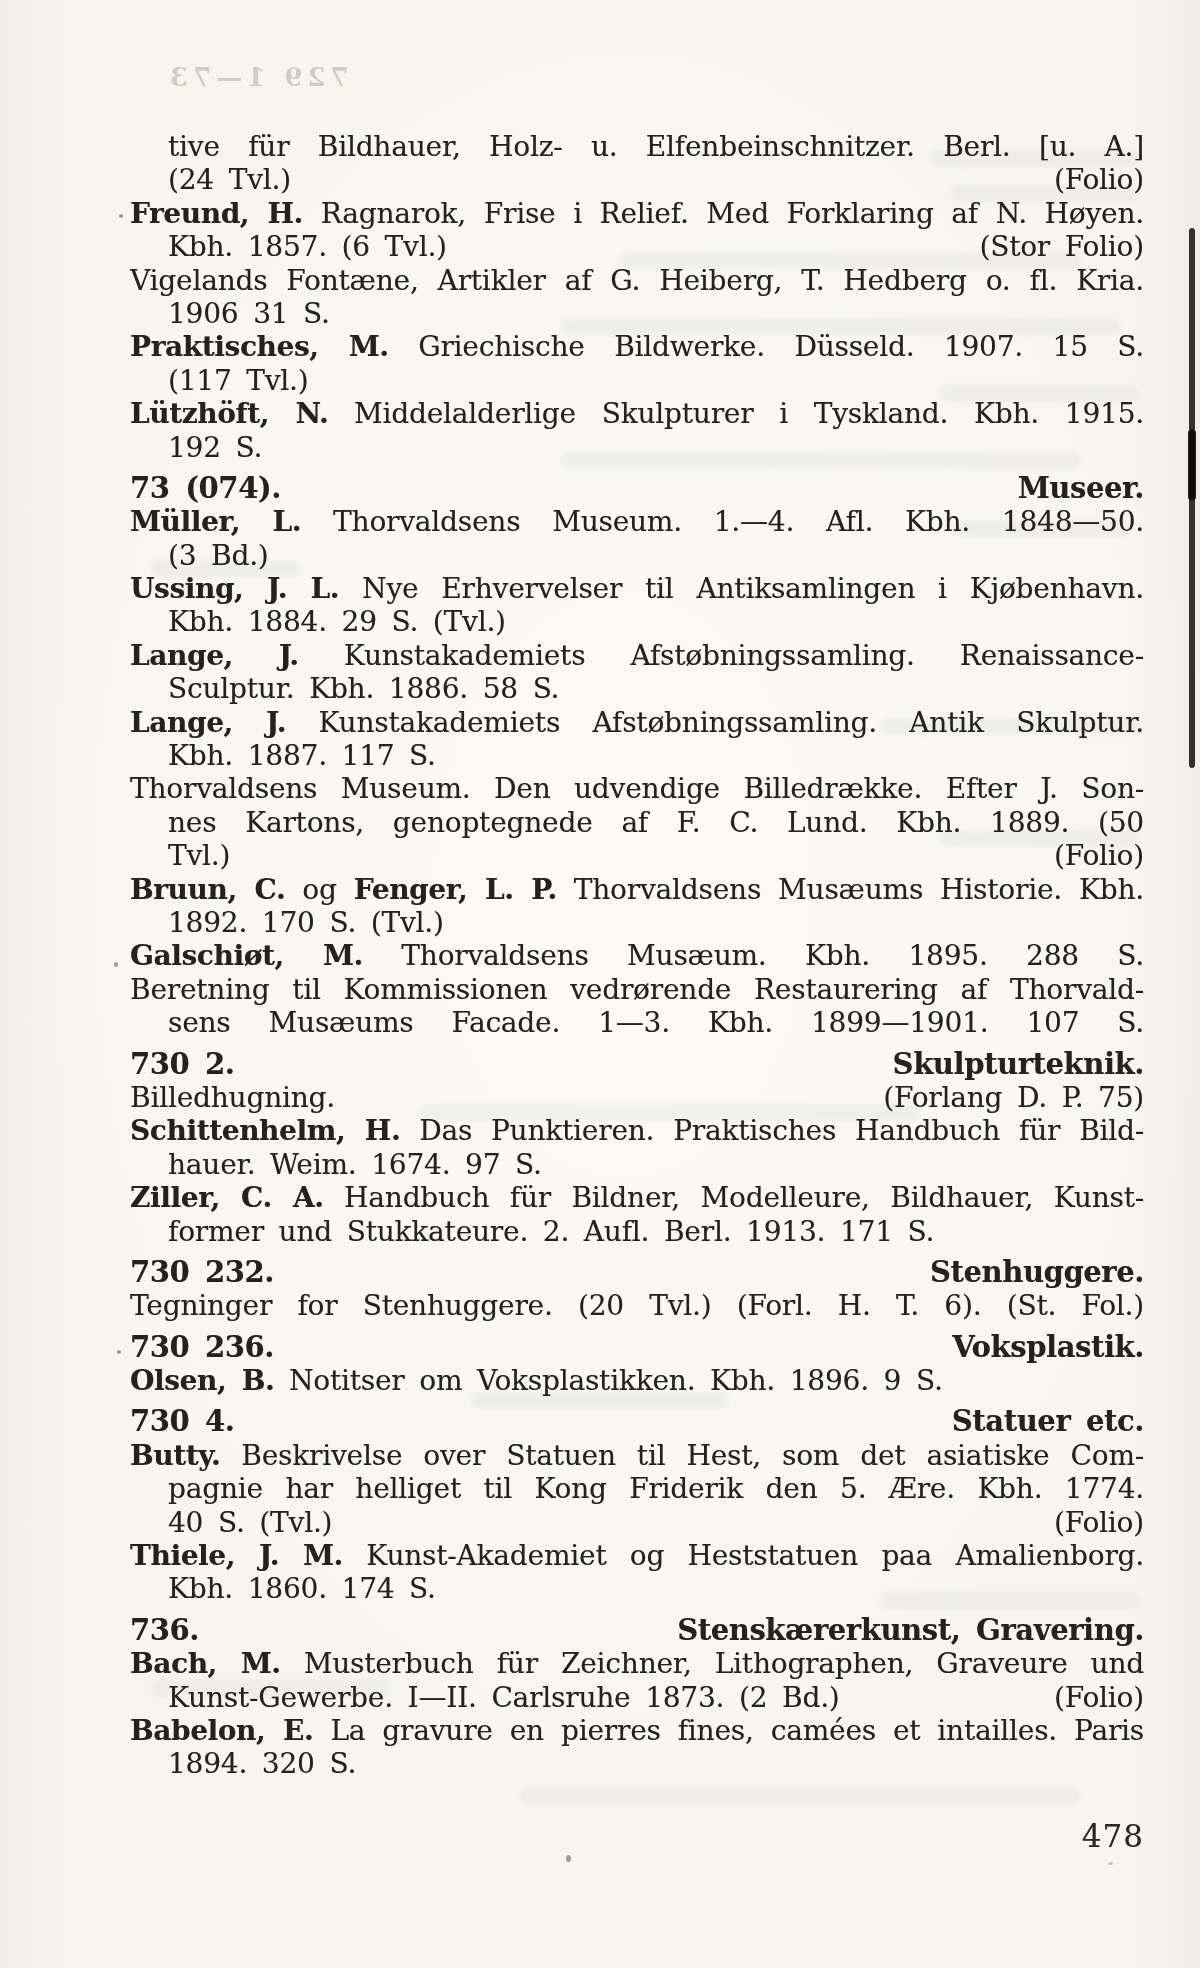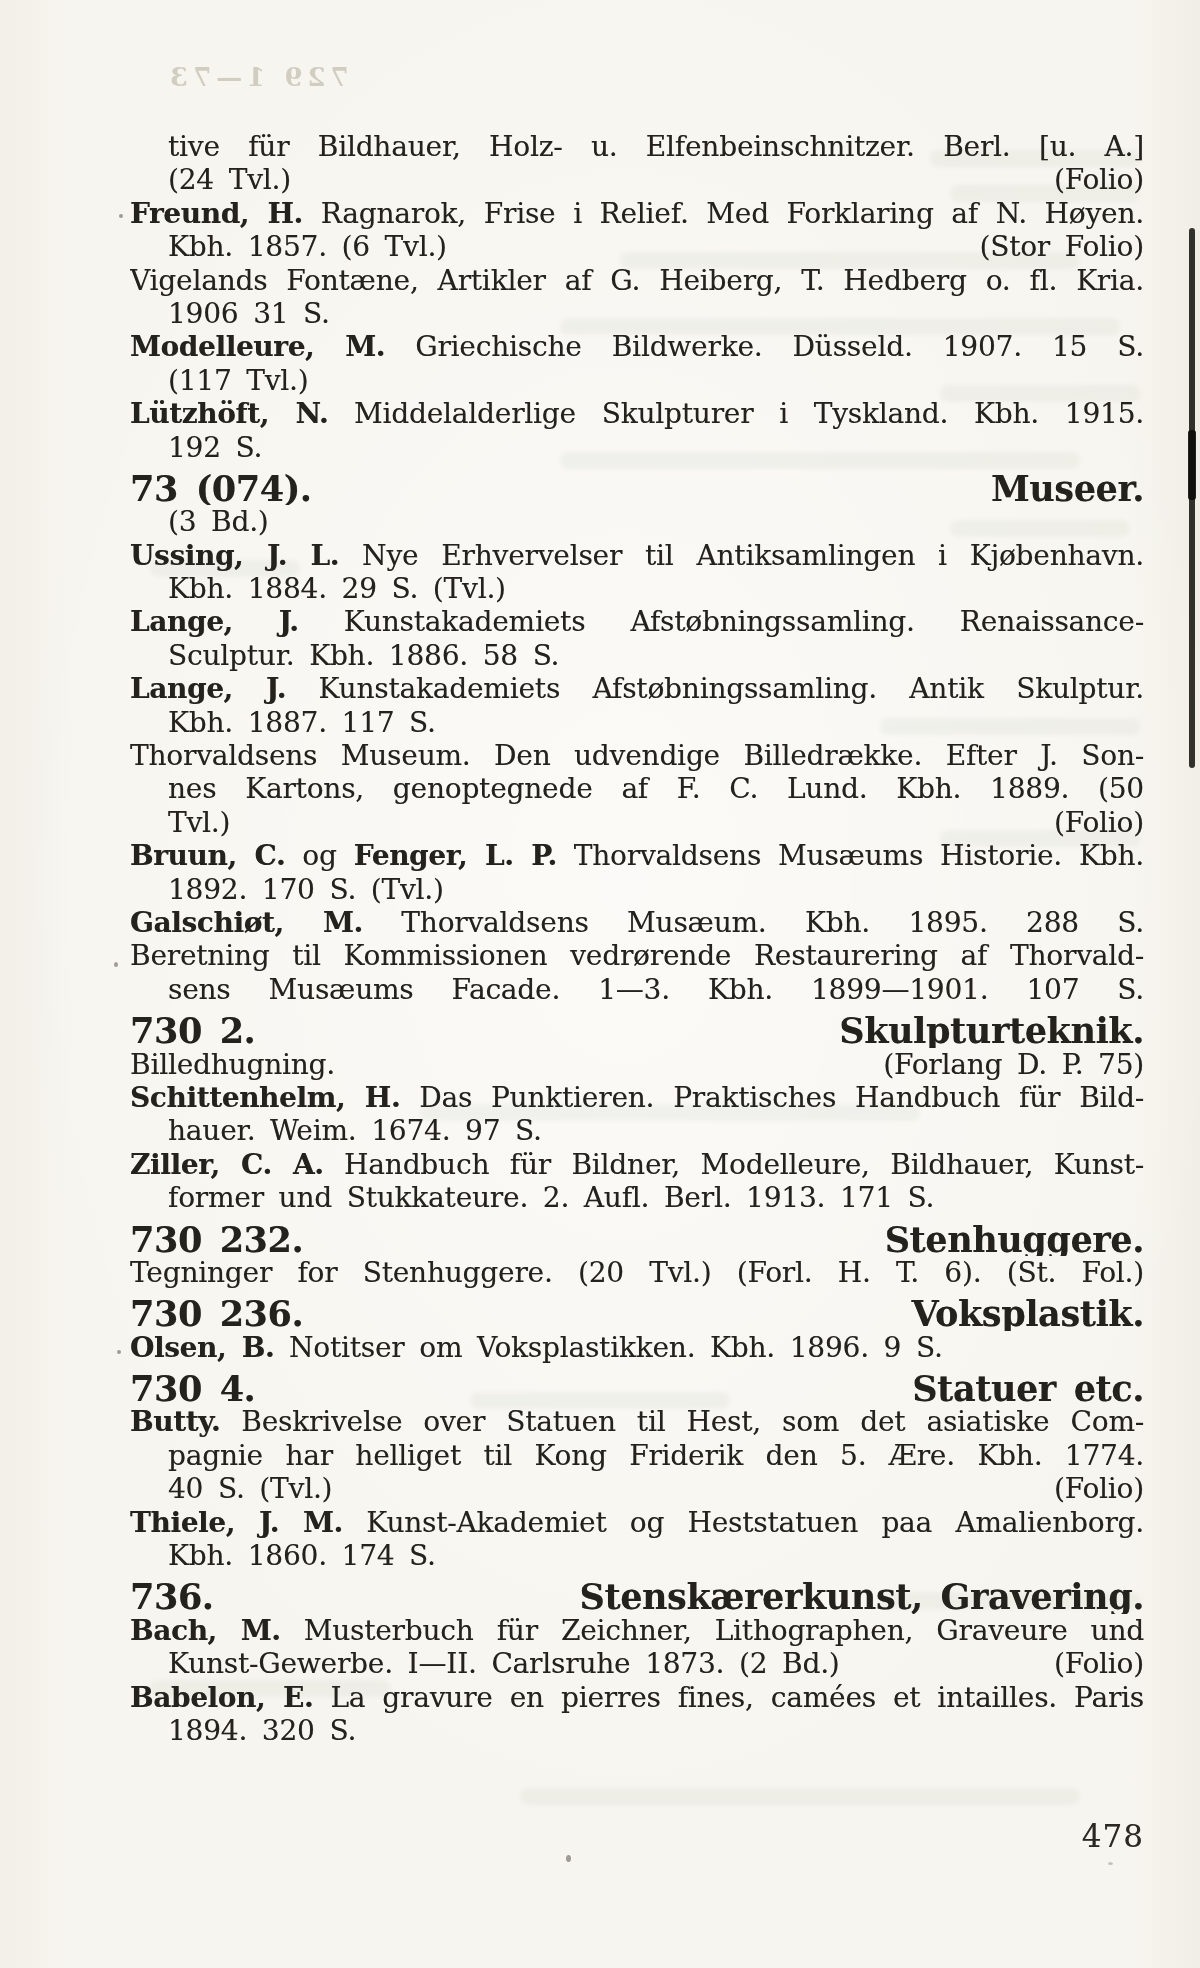--- a/index.html
+++ b/index.html
@@ -62,21 +62,21 @@
   }
   .ln.split {
     display: flex;
     justify-content: space-between;
     align-items: baseline;
     white-space: nowrap;
     gap: 24px;
   }
   .ln.head {
     margin-top: 8px;
-    font-size: 35px;
+    font-size: 29px;
   }
   .b { font-weight: 700; letter-spacing: -0.4px; }
   .page-number {
     position: absolute;
     left: 130px;
     top: 1818px;
     width: 1014px;
     text-align: right;
     font-size: 31px;
     letter-spacing: 1px;
@@ -159,28 +159,29 @@
         <span><span>(24 Tvl.)</span></span>
         <span><span>(Folio)</span></span>
       </div>
       <div class="ln just"><span class="b">Freund, H.</span><span> Ragnarok, Frise i Relief. Med Forklaring af N. Høyen.</span></div>
       <div class="ln ind split">
         <span><span>Kbh. 1857. (6 Tvl.)</span></span>
         <span><span>(Stor Folio)</span></span>
       </div>
       <div class="ln just"><span>Vigelands Fontæne, Artikler af G. Heiberg, T. Hedberg o. fl. Kria.</span></div>
       <div class="ln ind"><span>1906 31 S.</span></div>
-      <div class="ln just"><span class="b">Modelleure, M.</span><span> Griechische Bildwerke. Düsseld. 1907. 15 S.</span></div>
+      <div class="ln just"><span class="b">Praktisches, M.</span><span> Griechische Bildwerke. Düsseld. 1907. 15 S.</span></div>
       <div class="ln ind"><span>(117 Tvl.)</span></div>
       <div class="ln just"><span class="b">Lützhöft, N.</span><span> Middelalderlige Skulpturer i Tyskland. Kbh. 1915.</span></div>
       <div class="ln ind"><span>192 S.</span></div>
       <div class="ln head split">
         <span><span class="b">73 (074).</span></span>
         <span><span class="b">Museer.</span></span>
       </div>
+      <div class="ln just"><span class="b">Müller, L.</span><span> Thorvaldsens Museum. 1.—4. Afl. Kbh. 1848—50.</span></div>
       <div class="ln ind"><span>(3 Bd.)</span></div>
       <div class="ln just"><span class="b">Ussing, J. L.</span><span> Nye Erhvervelser til Antiksamlingen i Kjøbenhavn.</span></div>
       <div class="ln ind"><span>Kbh. 1884. 29 S. (Tvl.)</span></div>
       <div class="ln just"><span class="b">Lange, J.</span><span> Kunstakademiets Afstøbningssamling. Renaissance-</span></div>
       <div class="ln ind"><span>Sculptur. Kbh. 1886. 58 S.</span></div>
       <div class="ln just"><span class="b">Lange, J.</span><span> Kunstakademiets Afstøbningssamling. Antik Skulptur.</span></div>
       <div class="ln ind"><span>Kbh. 1887. 117 S.</span></div>
       <div class="ln just"><span>Thorvaldsens Museum. Den udvendige Billedrække. Efter J. Son-</span></div>
       <div class="ln ind just"><span>nes Kartons, genoptegnede af F. C. Lund. Kbh. 1889. (50</span></div>
       <div class="ln ind split">

